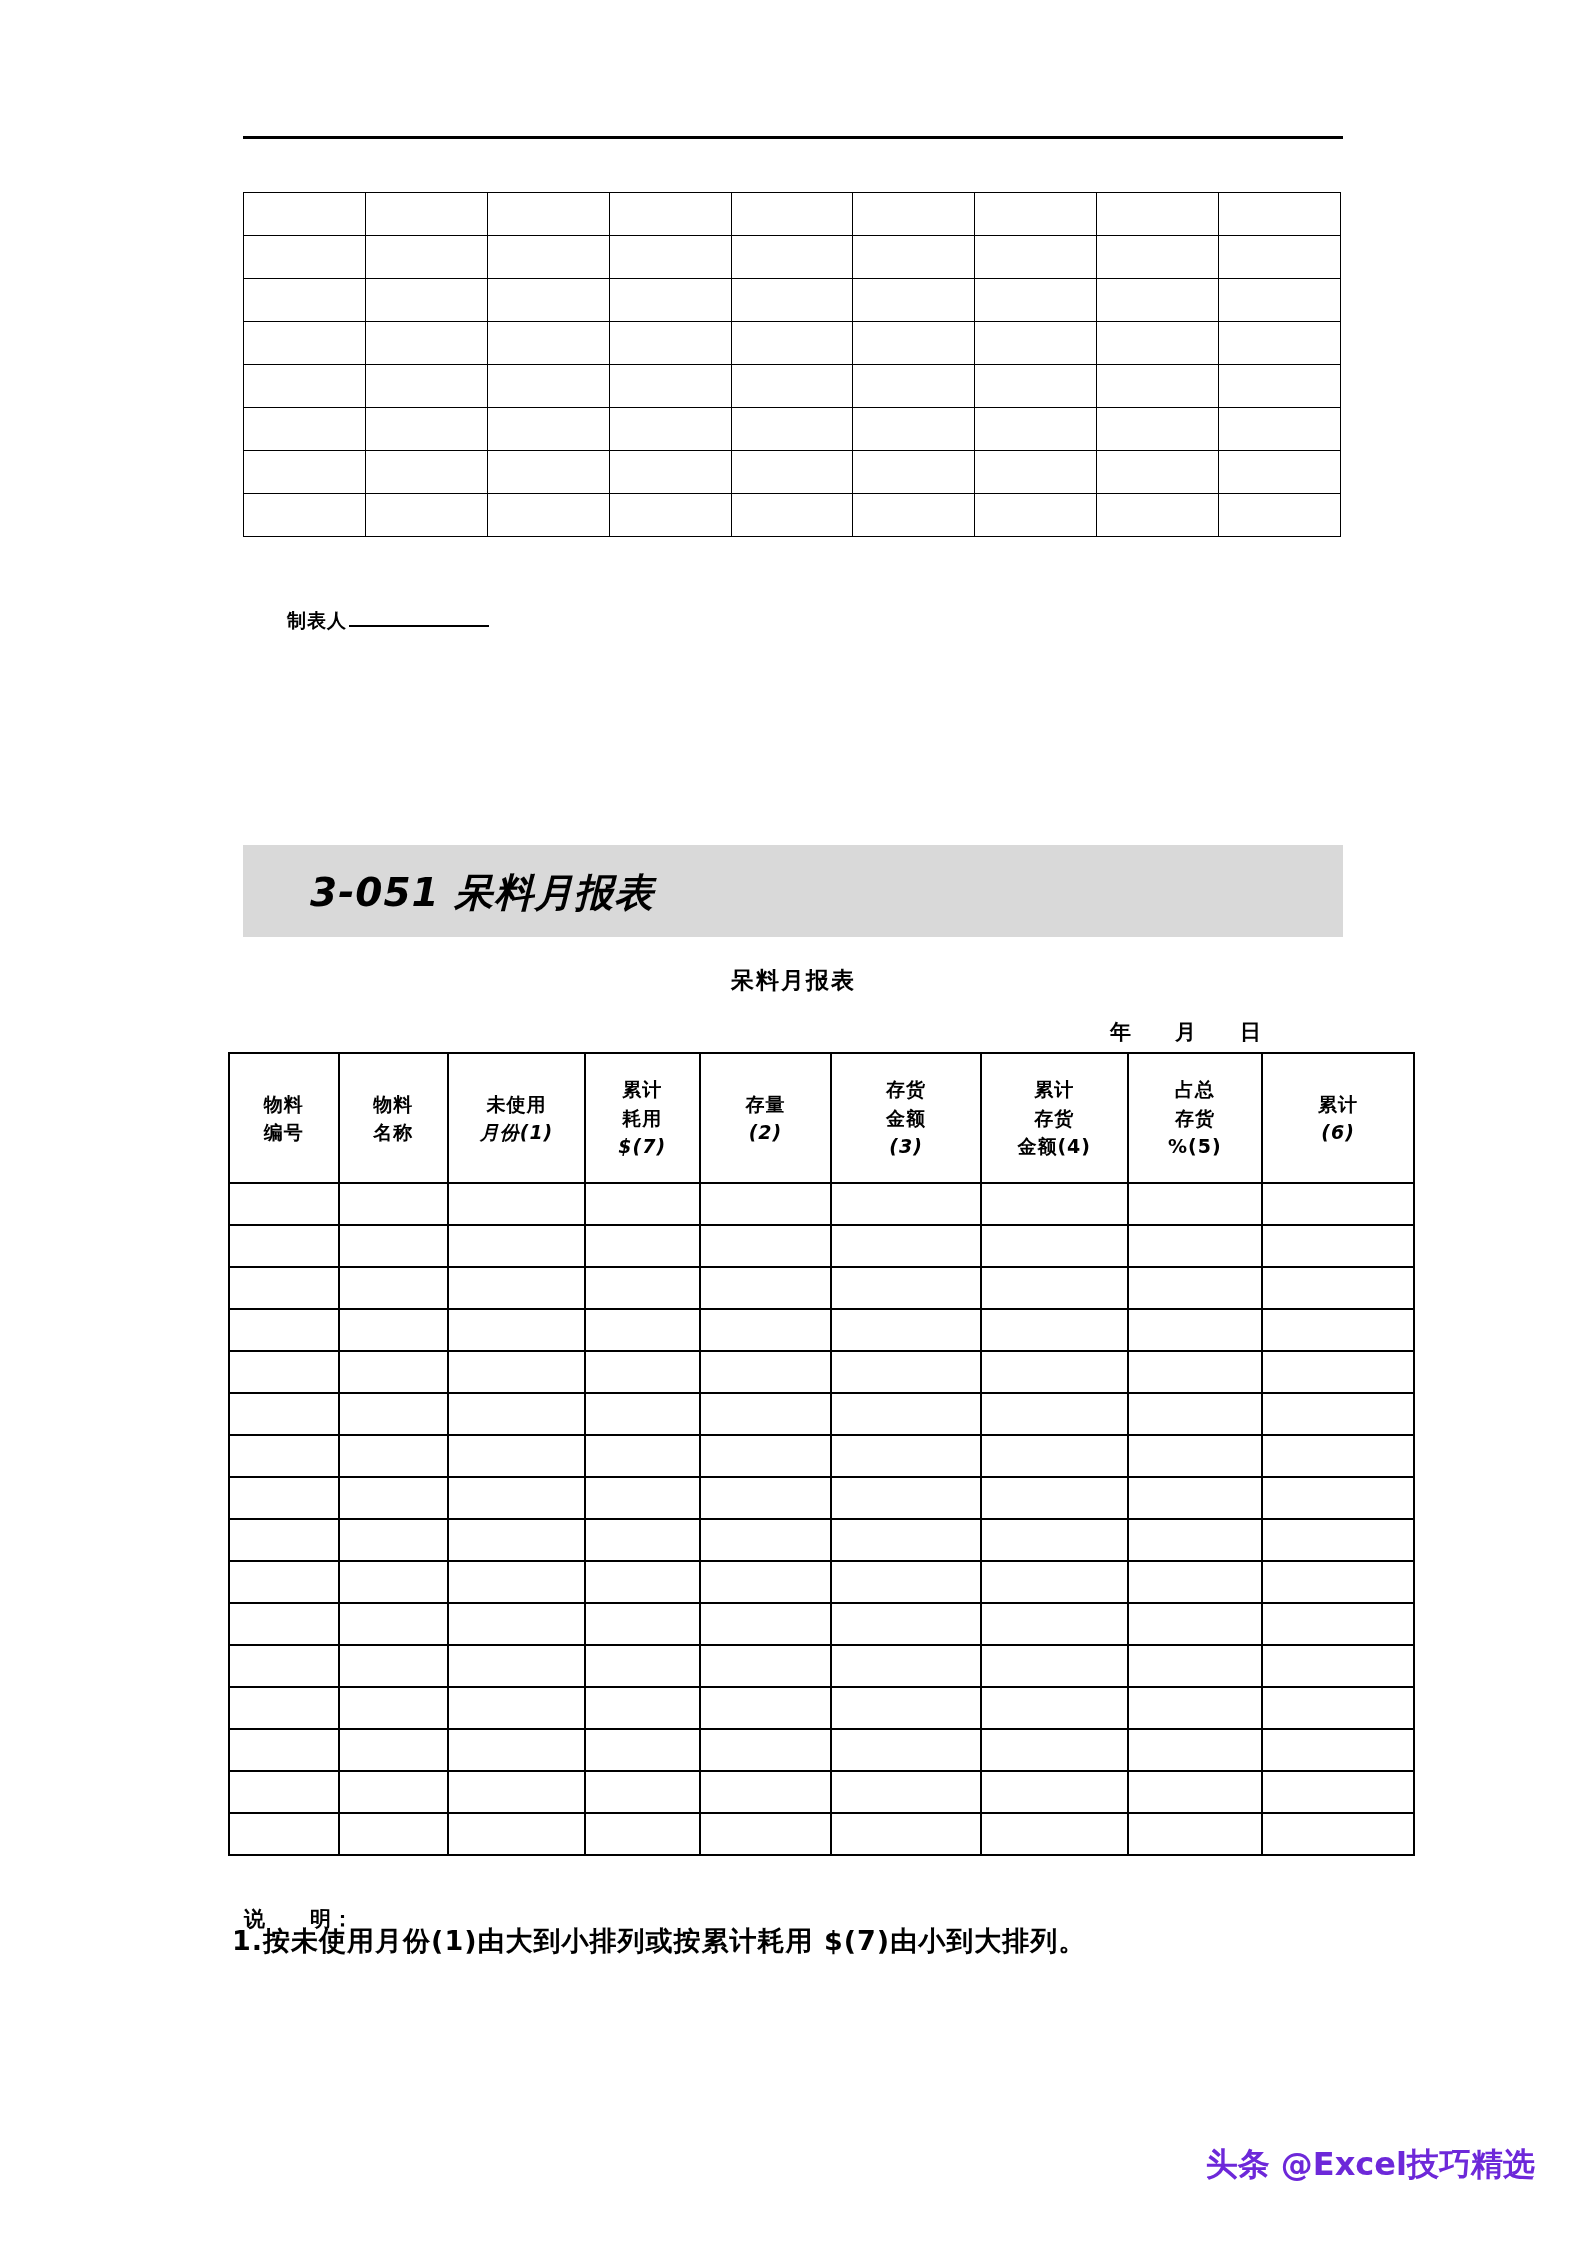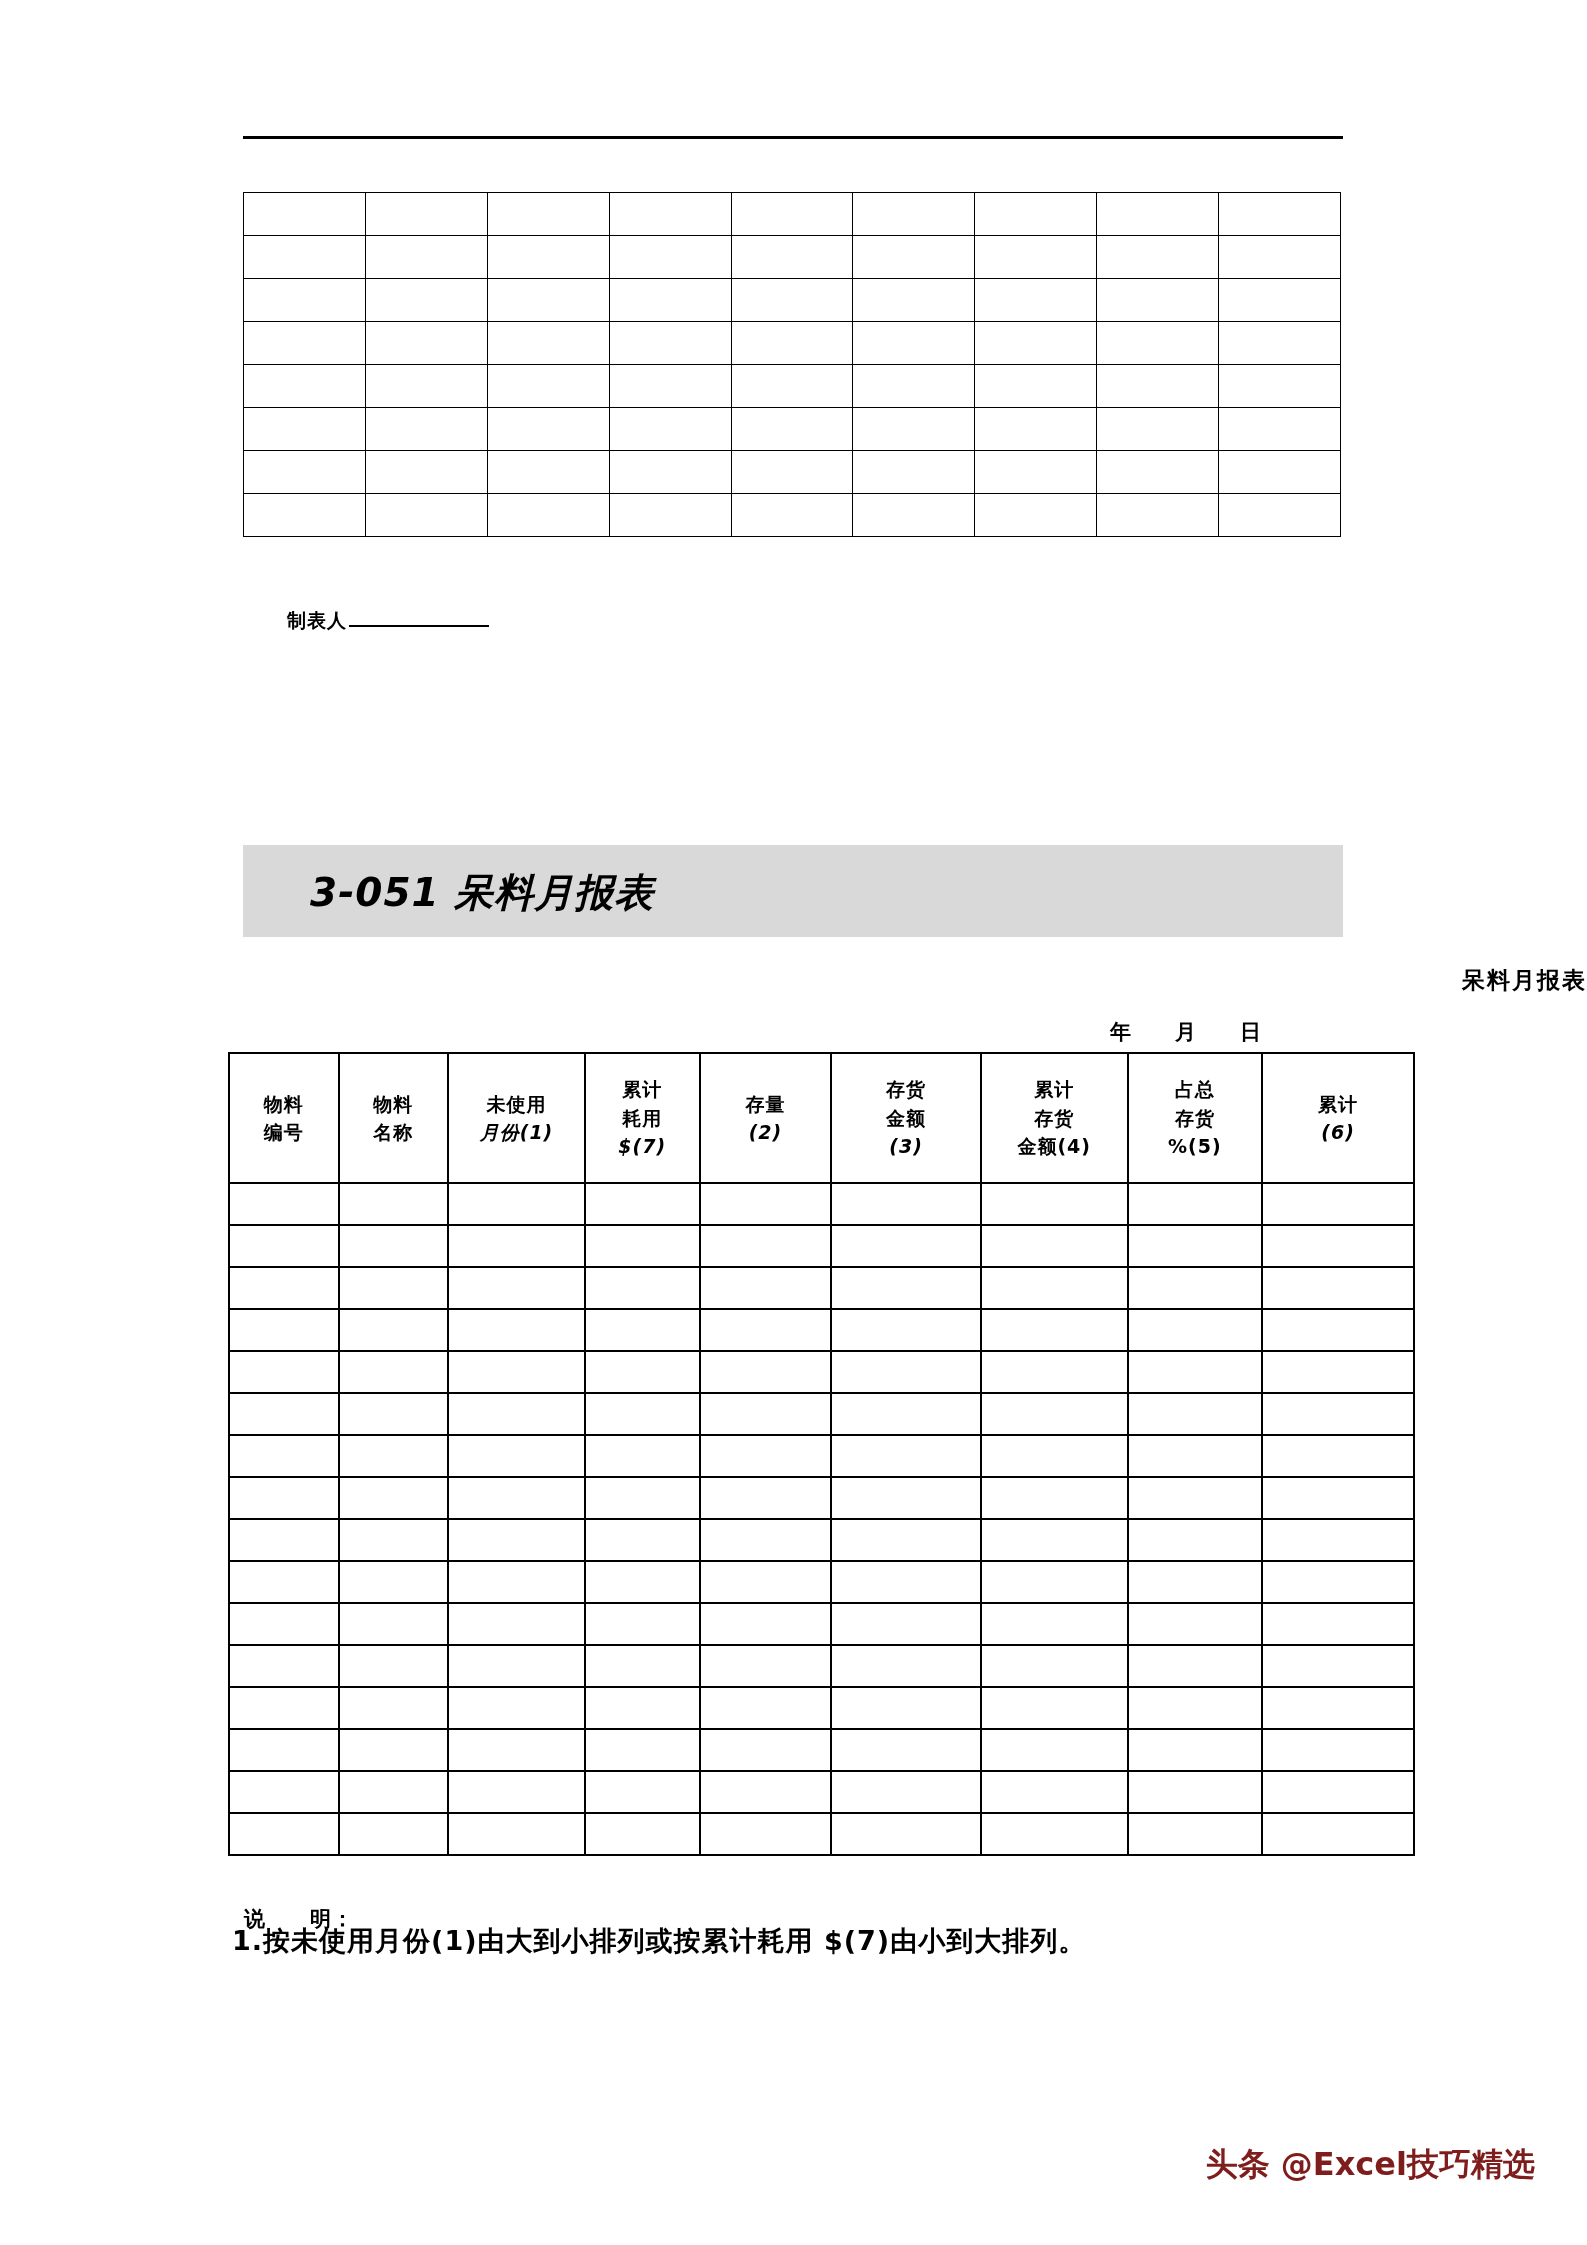--- a/index.html
+++ b/index.html
@@ -85,21 +85,21 @@
     letter-spacing: 1px;
     white-space: nowrap;
   }
 
   
   .form-title {
     position: absolute;
     left: 0;
     top: 965px;
     width: 1587px;
-    text-align: right;
+    text-align: center;
     font-family: "DejaVu Sans", sans-serif;
     font-weight: bold;
     font-size: 23px;
     letter-spacing: 2px;
   }
 
   
   .date-line {
     position: absolute;
     left: 1110px;
@@ -178,21 +178,21 @@
   }
 
   
   .watermark {
     position: absolute;
     right: 52px;
     top: 2143px;
     font-family: "DejaVu Sans", sans-serif;
     font-size: 32px;
     font-weight: bold;
-    color: #7f1d1d;
+    color: #6d28d9;
     white-space: nowrap;
     letter-spacing: 0px;
   }
 </style>
 </head>
 <body>
 
 <div class="page">
 
   <div class="top-rule"></div>

